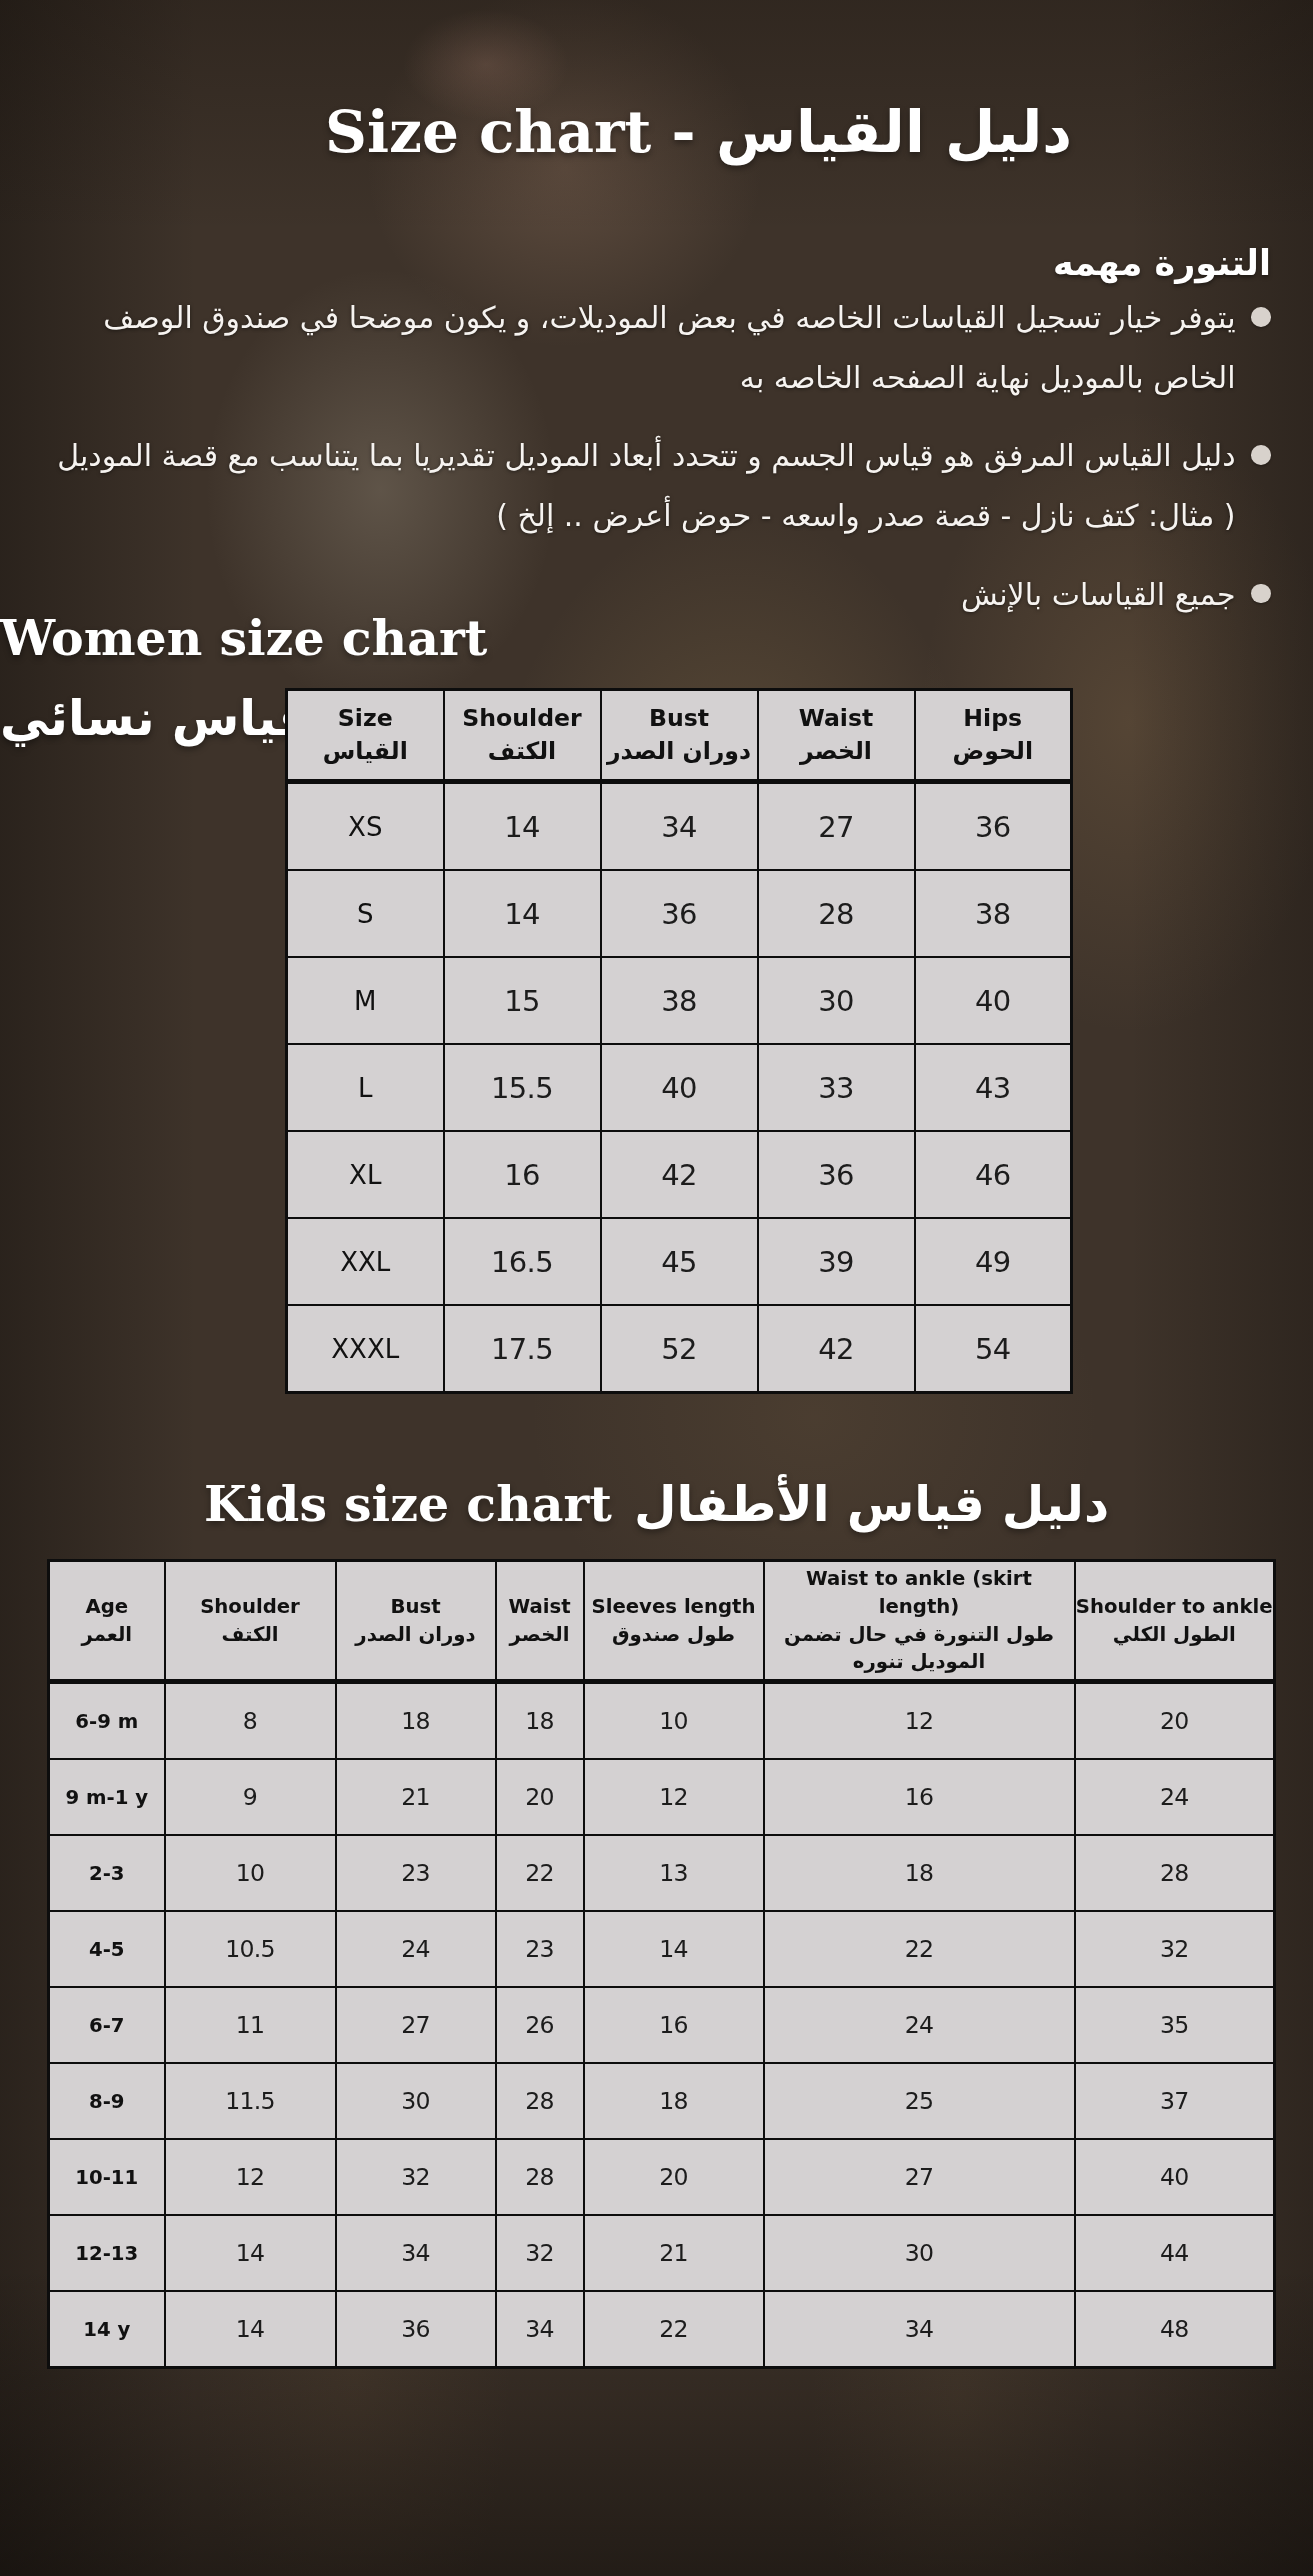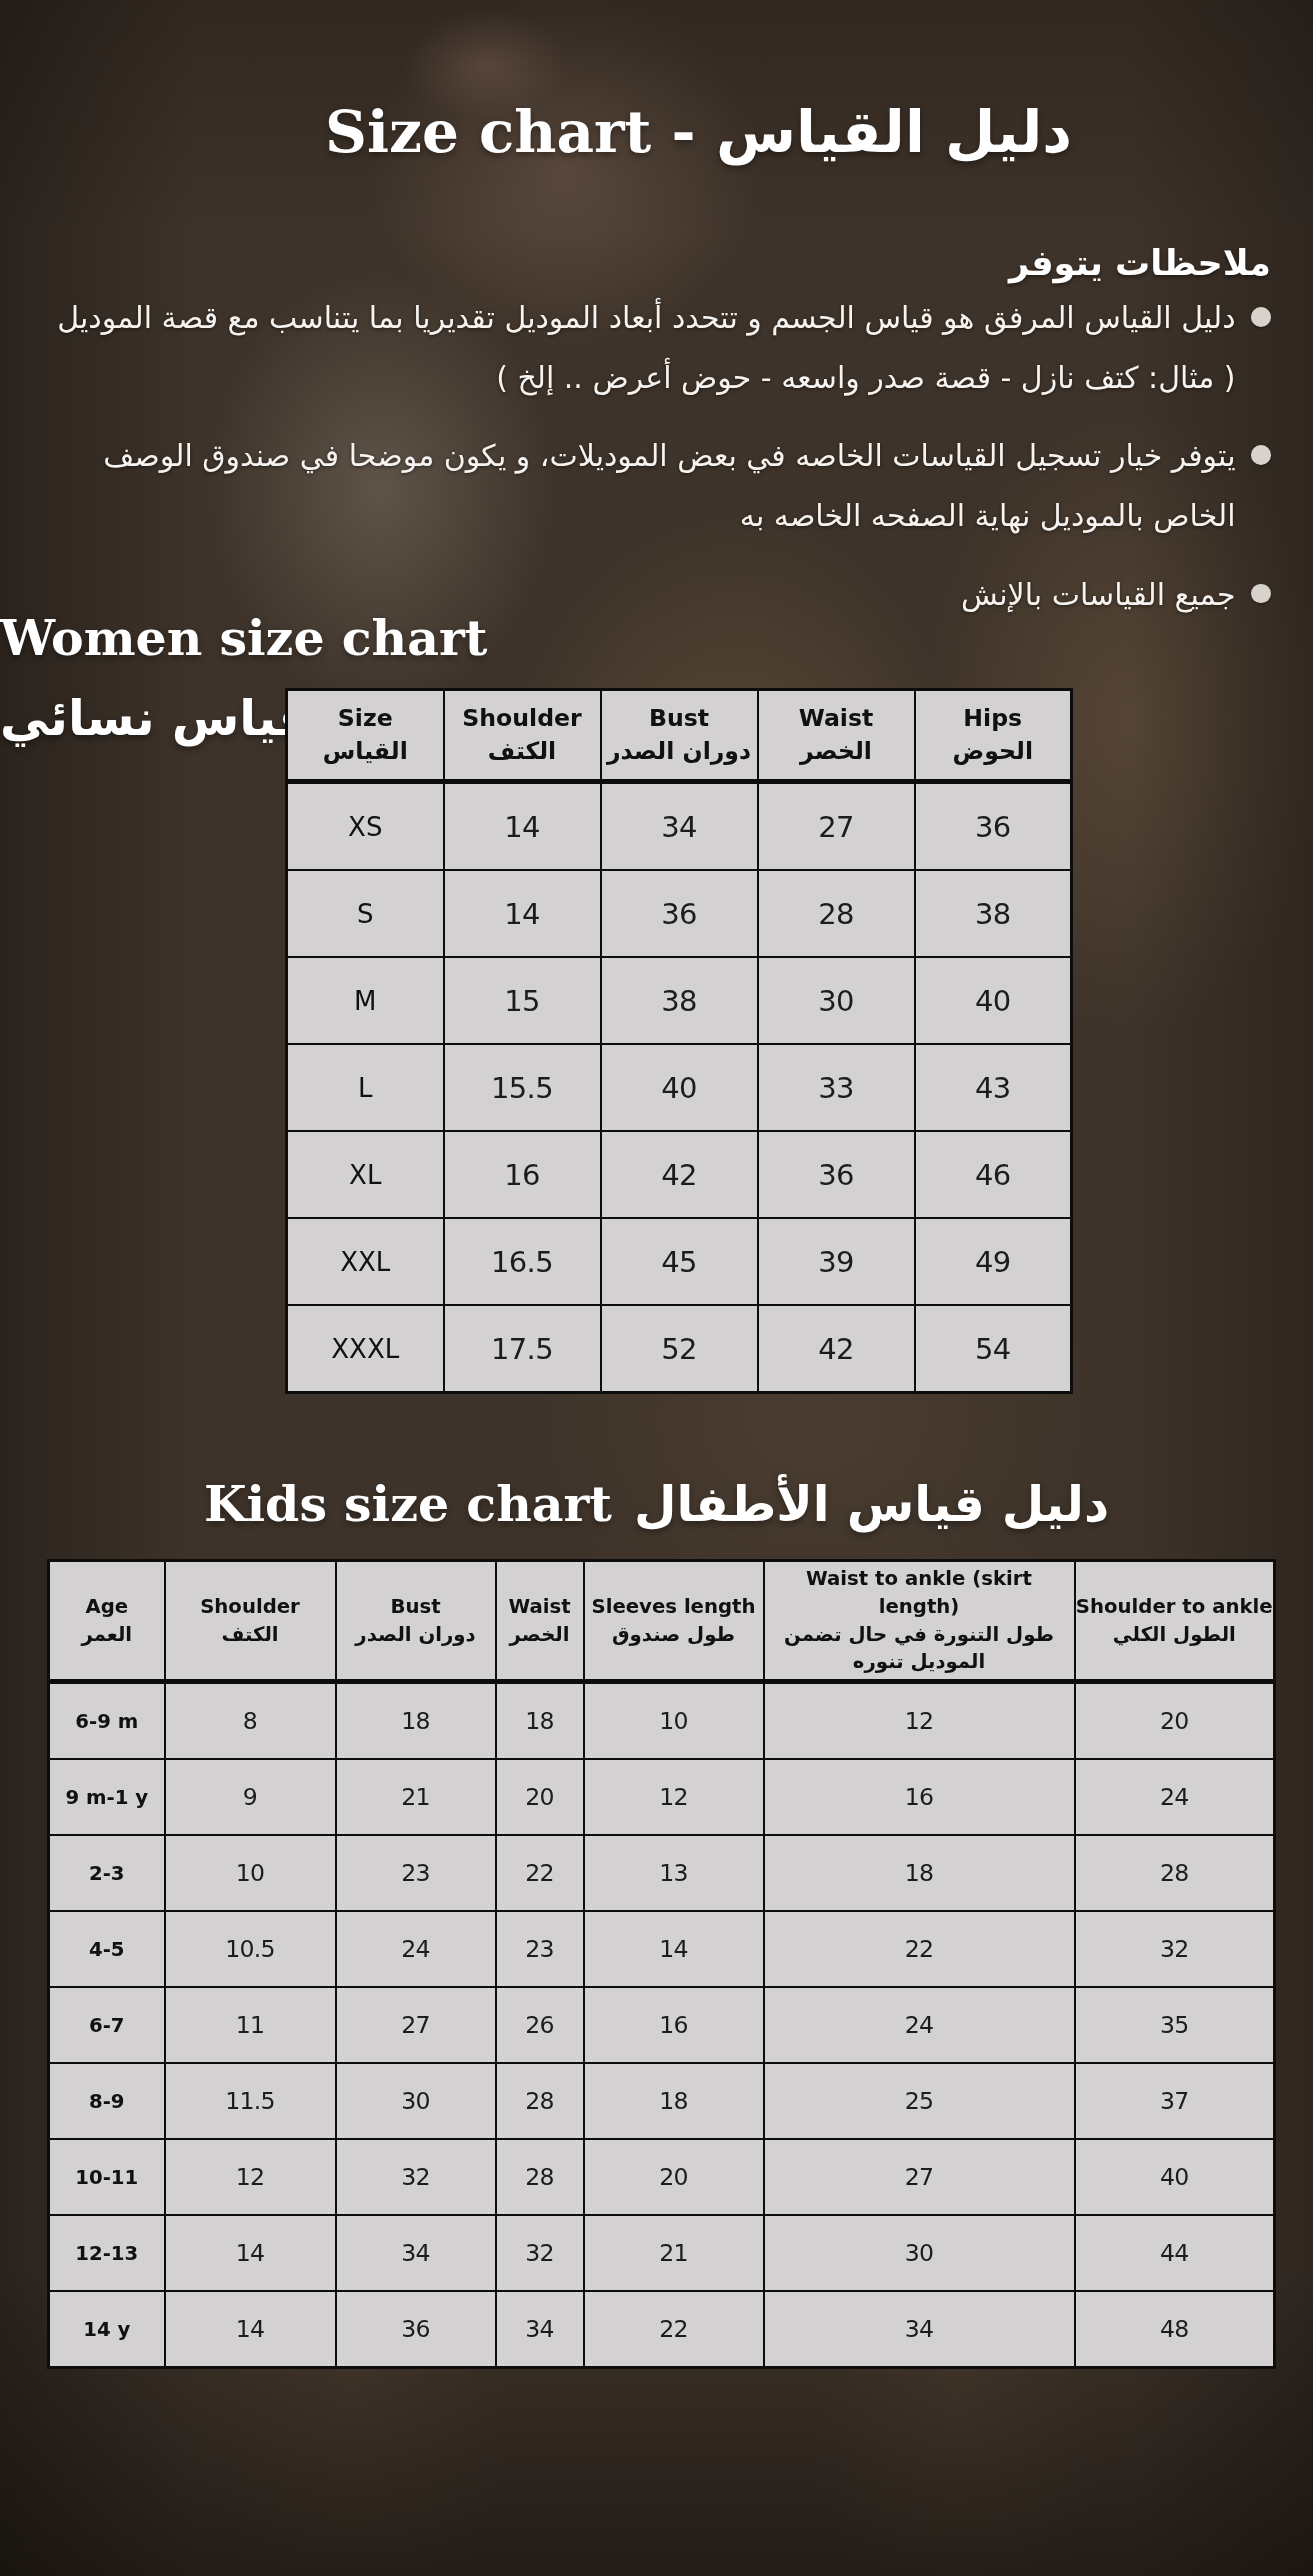--- a/index.html
+++ b/index.html
@@ -66,30 +66,30 @@
   .kids td.row-label{font-size:19.7px;font-weight:700;}
   .kids td.num{font-size:23.6px;font-weight:400;color:#1c1c1c;letter-spacing:-0.7px;}
 </style>
 </head>
 <body>
 
 <div class="page">
 
   <h1 class="main-title">Size chart - دليل القياس</h1>
 
-  <h2 class="notes-heading">ملاحظات يتوفر</h2>
+  <h2 class="notes-heading">التنورة مهمه</h2>
 
   <div class="notes" id="notes-list">
       <div class="note-item">
         <span class="note-dot"></span>
-        <span class="note-text">دليل القياس المرفق هو قياس الجسم و تتحدد أبعاد الموديل تقديريا بما يتناسب مع قصة الموديل ( مثال: كتف نازل - قصة صدر واسعه - حوض أعرض .. إلخ )</span>
+        <span class="note-text">يتوفر خيار تسجيل القياسات الخاصه في بعض الموديلات، و يكون موضحا في صندوق الوصف الخاص بالموديل نهاية الصفحه الخاصه به</span>
       </div>
       <div class="note-item">
         <span class="note-dot"></span>
-        <span class="note-text">يتوفر خيار تسجيل القياسات الخاصه في بعض الموديلات، و يكون موضحا في صندوق الوصف الخاص بالموديل نهاية الصفحه الخاصه به</span>
+        <span class="note-text">دليل القياس المرفق هو قياس الجسم و تتحدد أبعاد الموديل تقديريا بما يتناسب مع قصة الموديل ( مثال: كتف نازل - قصة صدر واسعه - حوض أعرض .. إلخ )</span>
       </div>
       <div class="note-item">
         <span class="note-dot"></span>
         <span class="note-text">جميع القياسات بالإنش</span>
       </div>
     </div>
 
   <div class="section-title women-title">
     <span class="en">Women size chart</span>
     <span class="ar">دليل قياس نسائي</span>

